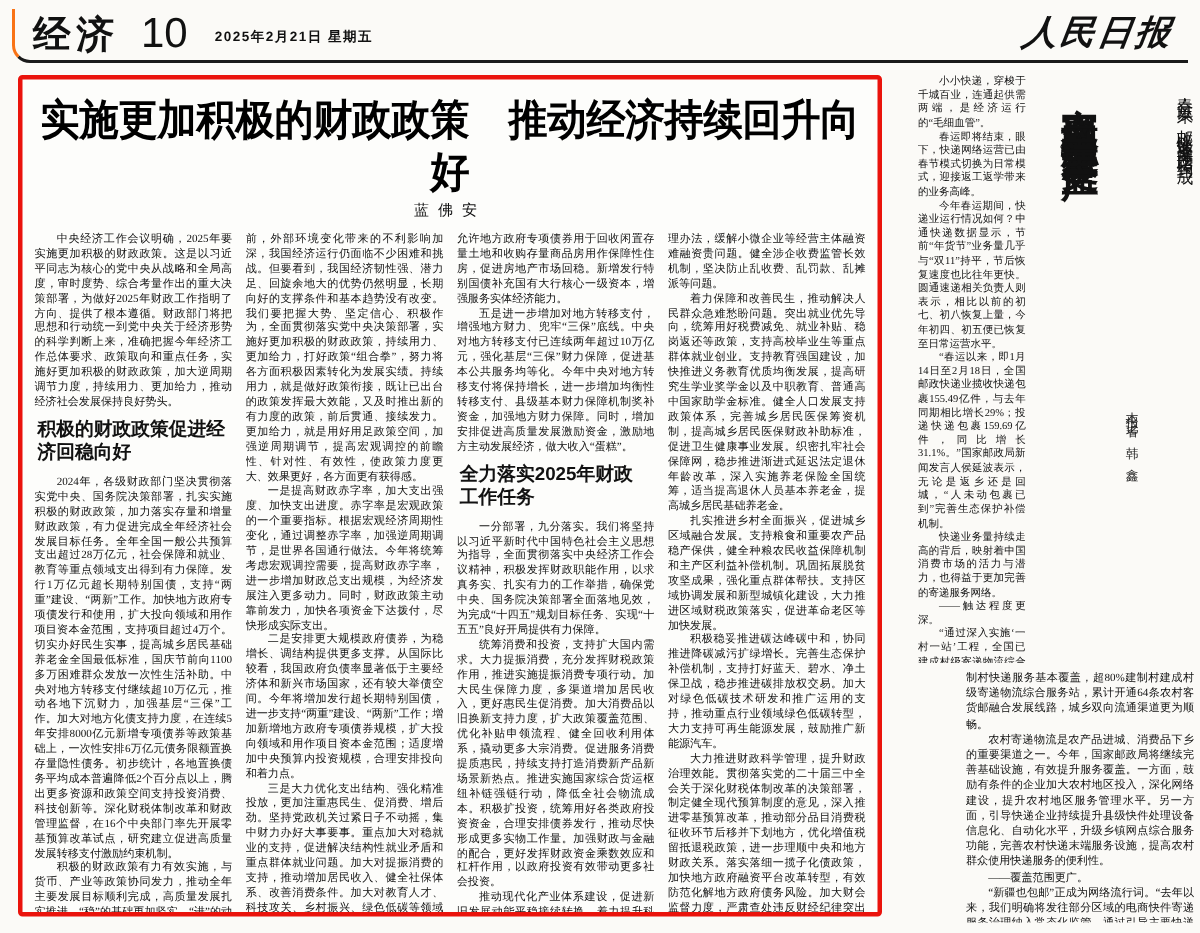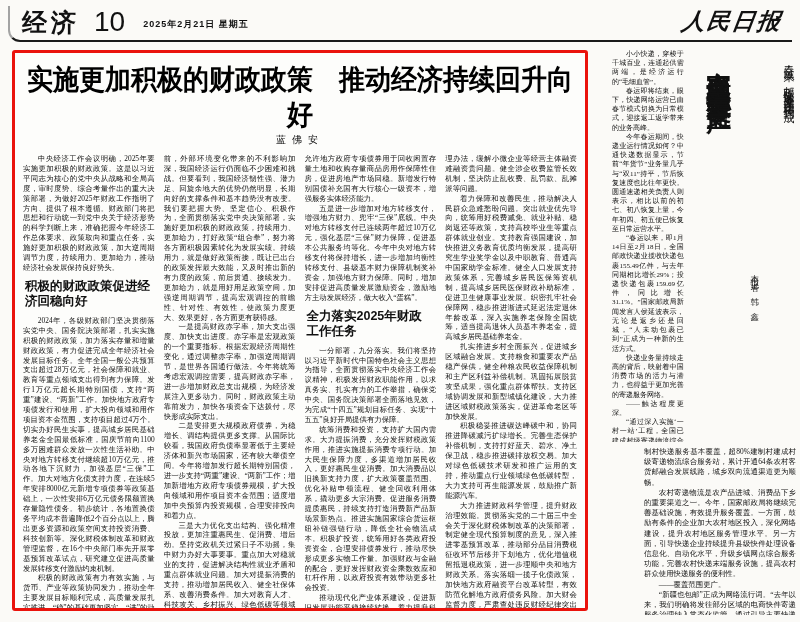--- a/index.html
+++ b/index.html
@@ -4,21 +4,21 @@
 <style>
   html,body{margin:0;padding:0;}
   body{
     width:800px;height:622px;position:relative;background:#fbfaf7;
     font-family:"Liberation Serif","DejaVu Serif",serif;color:#111;
     overflow:hidden;
   }
   
   .masthead{
     position:absolute;left:8px;top:6px;width:784px;height:36px;
-    border-left:2px solid #a3a3a3;border-bottom:2px solid #1a1a1a;
+    border-left:2px solid #f97316;border-bottom:2px solid #1a1a1a;
     border-bottom-left-radius:12px;
     display:flex;justify-content:space-between;align-items:flex-end;
     padding:0 4px 1px 12px;box-sizing:border-box;
   }
   .mast-left{display:flex;align-items:baseline;}
   .section{font-family:"Liberation Sans",sans-serif;font-weight:bold;font-size:25px;letter-spacing:4px;}
   .pageno{font-family:"Liberation Sans",sans-serif;font-weight:400;font-size:28px;margin-left:14px;}
   .date{font-family:"Liberation Sans",sans-serif;font-weight:bold;font-size:9px;margin-left:18px;position:relative;top:-4px;letter-spacing:1px;}
   .paper-name{
     font-family:"Liberation Serif",serif;font-weight:bold;font-style:italic;
@@ -116,21 +116,21 @@
     </div>
   </div>
 </div>
 
 <div class="sidebox">
   <div class="side-top">
     <div class="side-text">
         <p class="body">小小快递，穿梭于千城百业，连通起供需两端，是经济运行的“毛细血管”。</p>
         <p class="body">春运即将结束，眼下，快递网络运营已由春节模式切换为日常模式，迎接返工返学带来的业务高峰。</p>
         <p class="body">今年春运期间，快递业运行情况如何？中通快递数据显示，节前“年货节”业务量几乎与“双11”持平，节后恢复速度也比往年更快。圆通速递相关负责人则表示，相比以前的初七、初八恢复上量，今年初四、初五便已恢复至日常运营水平。</p>
-        <p class="body">“春运以来，即1月14日至2月18日，全国邮政快递业揽收快递包裹155.49亿件，与去年同期相比增长29%；投递快递包裹159.69亿件，同比增长31.1%。”国家邮政局新闻发言人侯延波表示，无论是返乡还是回城，“人未动包裹已到”正成为一种新的生活方式。</p>
+        <p class="body">“春运以来，即1月14日至2月18日，全国邮政快递业揽收快递包裹155.49亿件，与去年同期相比增长29%；投递快递包裹159.69亿件，同比增长31.1%。”国家邮政局新闻发言人侯延波表示，无论是返乡还是回城，“人未动包裹已到”完善生态保护补偿机制。</p>
         <p class="body">快递业务量持续走高的背后，映射着中国消费市场的活力与潜力，也得益于更加完善的寄递服务网络。</p>
         <p class="body">——触达程度更深。</p>
         <p class="body">“通过深入实施‘一村一站’工程，全国已建成村级寄递物流综合服务站34.6万个。”侯延波介绍。</p>
         <p class="body">在海南，通过推进邮快合作、快快合作等多种模式进村，农村寄递物流体系加快完善。省内建</p>
       </div>
     <h2 class="side-title">寄递服务网触达更深覆盖更广</h2>
     <div class="side-byline">本报记者　韩　鑫</div>
     <div class="side-kicker">春运以来，邮政快递业务量同比增长约三成</div>
   </div>
   <div class="side-bottom">

